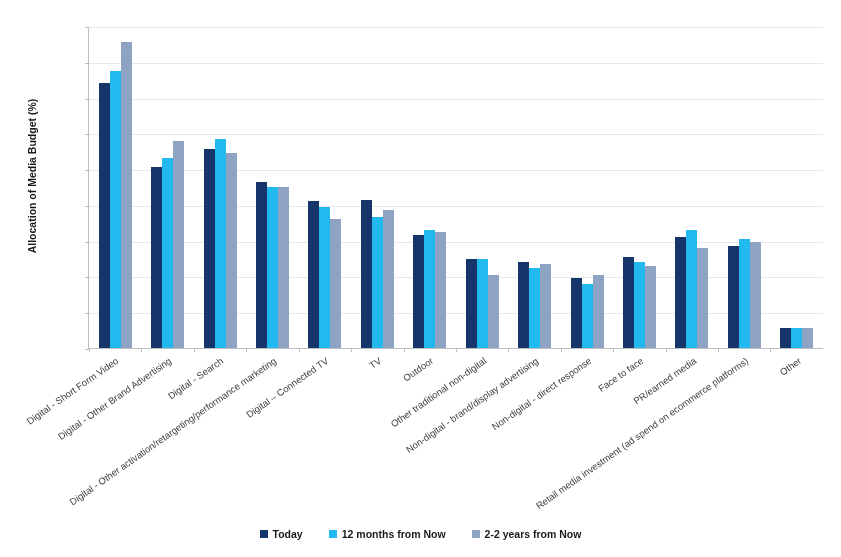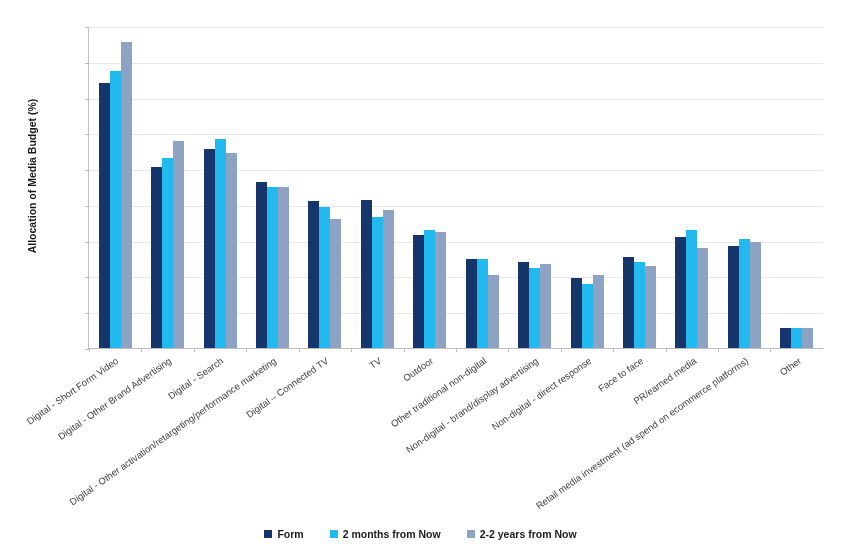--- a/index.html
+++ b/index.html
@@ -284,25 +284,25 @@
       <div class="x-label" style="left: 498.75px; transform: translateX(-100%) rotate(-35deg); transform-origin: right top;">Non-digital - direct response</div>
       <div class="x-label" style="left: 551.25px; transform: translateX(-100%) rotate(-35deg); transform-origin: right top;">Face to face</div>
       <div class="x-label" style="left: 603.75px; transform: translateX(-100%) rotate(-35deg); transform-origin: right top;">PR/earned media</div>
       <div class="x-label" style="left: 656.25px; transform: translateX(-100%) rotate(-35deg); transform-origin: right top;">Retail media investment (ad spend on ecommerce platforms)</div>
       <div class="x-label" style="left: 708.75px; transform: translateX(-100%) rotate(-35deg); transform-origin: right top;">Other</div>
     </div>
 
   <div class="legend" id="legend">
       <div class="legend-item">
         <span class="legend-swatch" style="background: rgb(22, 54, 107);"></span>
-        <span class="legend-label">Form</span>
+        <span class="legend-label">Today</span>
       </div>
       <div class="legend-item">
         <span class="legend-swatch" style="background: rgb(34, 185, 239);"></span>
-        <span class="legend-label">2 months from Now</span>
+        <span class="legend-label">12 months from Now</span>
       </div>
       <div class="legend-item">
         <span class="legend-swatch" style="background: rgb(142, 162, 196);"></span>
         <span class="legend-label">2-2 years from Now</span>
       </div>
     </div>
 
 </div>
 
 </body></html>

